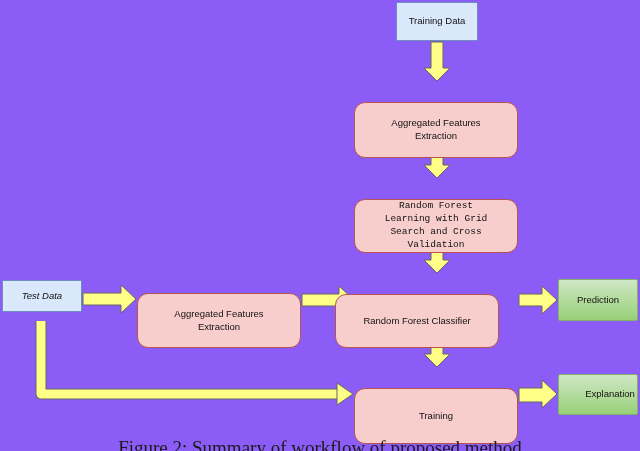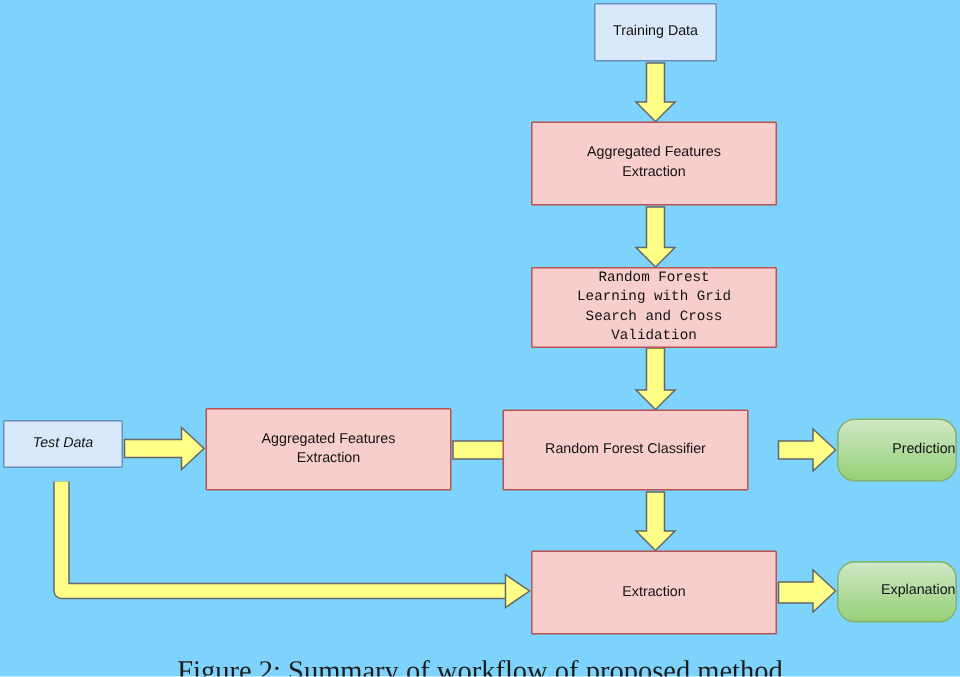--- a/index.html
+++ b/index.html
@@ -8,50 +8,50 @@
     background: #ffffff;
     width: 640px;
     height: 451px;
     overflow: hidden;
     font-family: "Liberation Sans", sans-serif;
   }
   #canvas {
     position: relative;
     width: 640px;
     height: 451px;
-    background: #7dd3fc;
+    background: #8b5cf6;
   }
   .node {
     position: absolute;
     box-sizing: border-box;
     display: flex;
     align-items: center;
     justify-content: center;
     text-align: center;
     font-size: 9.5px;
     line-height: 1.35;
     color: #111111;
   }
   .node-data {
     background: var(--data-fill, #dae8fc);
     border: 1px solid var(--data-border, #6c8ebf);
     border-radius: 1px;
   }
   .node-process {
     background: var(--process-fill, #f8cecc);
     border: 1px solid var(--process-border, #b85450);
-    border-radius: 1px;
+    border-radius: 11px;
+    margin-top: 21px;
   }
   .node-output {
     background: linear-gradient(to bottom,
       var(--output-fill-top, #d5e8d4),
       var(--output-fill-bottom, #97d077));
     border: 1px solid var(--output-border, #82b366);
-    border-radius: 12px;
-    justify-content: flex-end;
+    border-radius: 2px;
   }
   .node span { display: inline-block; }
   #arrow-layer {
     position: absolute;
     left: 0; top: 0;
     width: 640px;
     height: 451px;
     pointer-events: none;
   }
   .block-arrow {
@@ -128,21 +128,21 @@
 
   <div class="node node-process" style="left:137px; top:272px; width:164px; height:55px; padding:0 30px;">
     <span>Aggregated Features Extraction</span>
   </div>
 
   <div class="node node-output" style="left:558px; top:279px; width:80px; height:42px;">
     <span>Prediction</span>
   </div>
 
   <div class="node node-process" style="left:354px; top:367px; width:164px; height:56px;">
-    <span>Extraction</span>
+    <span>Training</span>
   </div>
 
   <div class="node node-output" style="left:558px; top:374px; width:80px; height:41px;padding-left:24px;">
     <span>Explanation</span>
   </div>
 
   <div id="caption">Figure 2: Summary of workflow of proposed method</div>
 
 </div>
 

